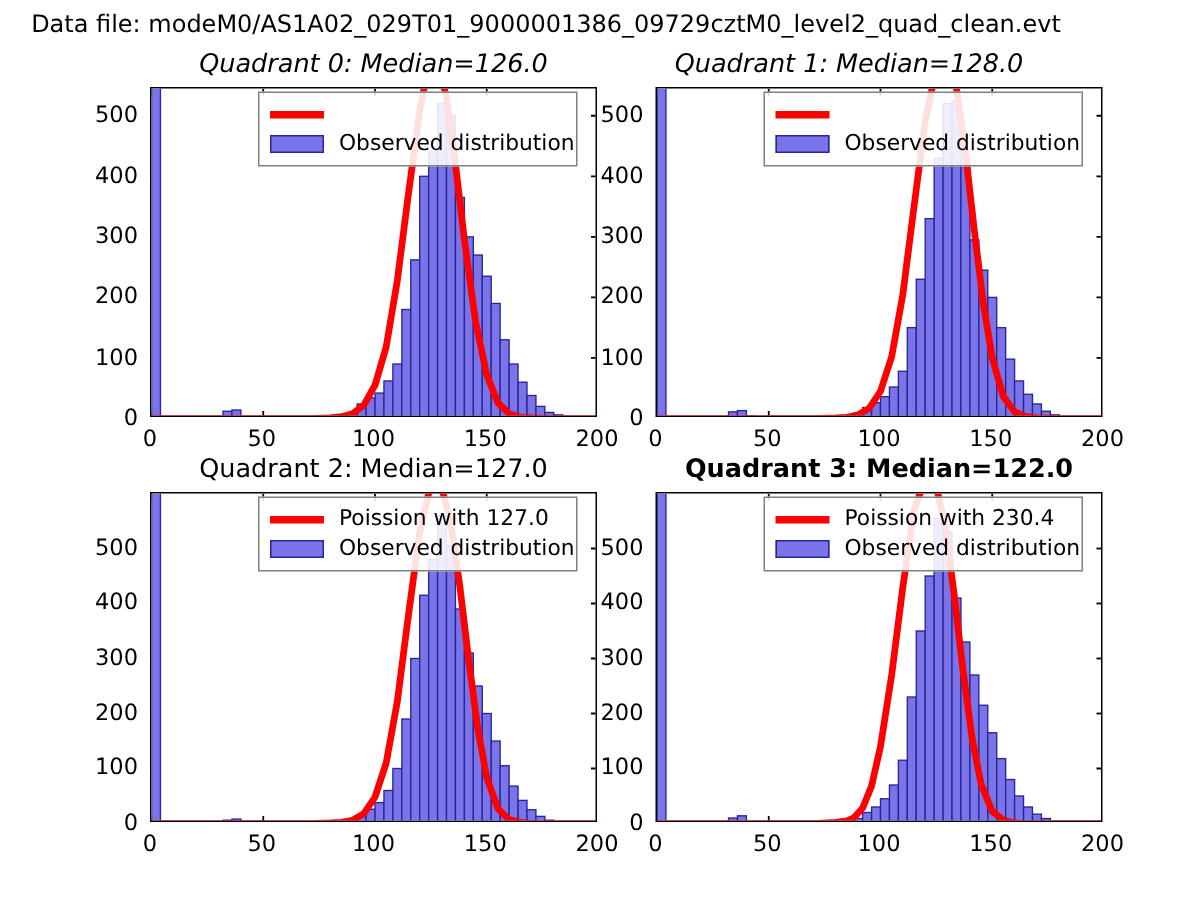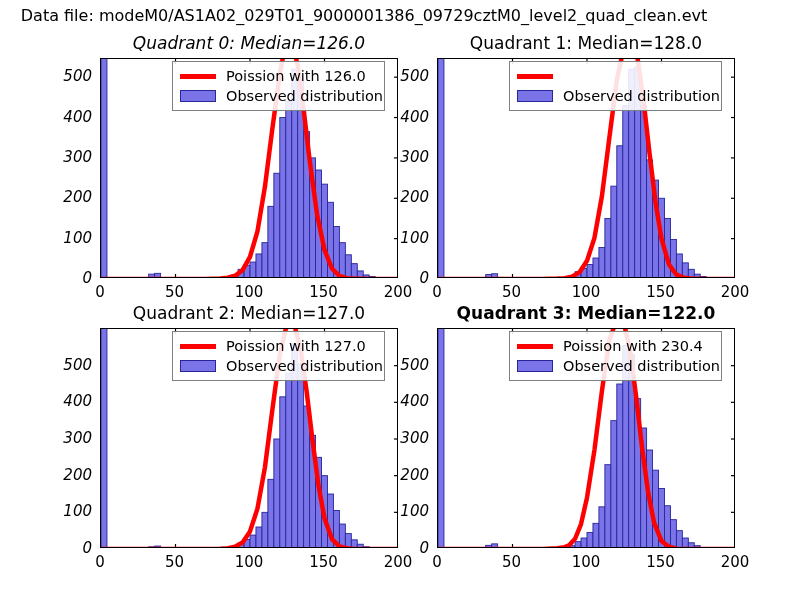--- a/index.html
+++ b/index.html
@@ -57,21 +57,20 @@
     top: 0;
   }
   .ticklabel {
     position: absolute;
     font-size: 15px;
     color: #000;
     white-space: nowrap;
   }
   .ytick-label {
     text-align: right;
-    font-style: italic;
   }
   .xtick-label {
     text-align: center;
   }
   .legend-box {
     position: absolute;
     box-sizing: border-box;
     border: 1.1px solid #808080;
     background: rgba(255,255,255,0.88);
     padding: 4px 6px 4px 6px;
@@ -194,32 +193,31 @@
         <div class="ticklabel xtick-label" style="left: 70px; width: 60px; top: 283px;">0</div>
         <div class="ticklabel xtick-label" style="left: 144.5px; width: 60px; top: 283px;">50</div>
         <div class="ticklabel xtick-label" style="left: 219px; width: 60px; top: 283px;">100</div>
         <div class="ticklabel xtick-label" style="left: 293.5px; width: 60px; top: 283px;">150</div>
         <div class="ticklabel xtick-label" style="left: 368px; width: 60px; top: 283px;">200</div>
         <div class="legend-box" style="left: 172px; top: 61px; width: 213px;">
           <div class="legend-row">
             <span class="legend-key">
               <span class="legend-key-line" style="background: rgb(255, 0, 0);"></span>
             </span>
-            <span class="legend-text">Poission with 126.0</span>
           </div>
           <div class="legend-row">
             <span class="legend-key">
               <span class="legend-key-patch" style="background: rgb(122, 116, 232); border-color: rgb(38, 38, 153);"></span>
             </span>
             <span class="legend-text">Observed distribution</span>
           </div>
         </div>
       </div>
       <div class="subplot" style="left: 0px; top: 0px; width: 800px; height: 600px;">
-        <div class="sp-title" style="left: 377px; width: 418px; top: 33px;">Quadrant 1: Median=128.0</div>
+        <div class="sp-title" style="left: 357px; width: 418px; top: 33px; font-style: italic;">Quadrant 1: Median=128.0</div>
         <div class="axes-frame" style="left: 437px; top: 58px; width: 298px; height: 220px;">
           <svg class="plotsvg" width="298" height="220">
             <g>
               <line x1="0" y1="220" x2="0" y2="215" stroke="#000000" stroke-width="1.2"></line>
               <line x1="0" y1="0" x2="0" y2="5" stroke="#000000" stroke-width="1.2"></line>
               <line x1="74.5" y1="220" x2="74.5" y2="215" stroke="#000000" stroke-width="1.2"></line>
               <line x1="74.5" y1="0" x2="74.5" y2="5" stroke="#000000" stroke-width="1.2"></line>
               <line x1="149" y1="220" x2="149" y2="215" stroke="#000000" stroke-width="1.2"></line>
               <line x1="149" y1="0" x2="149" y2="5" stroke="#000000" stroke-width="1.2"></line>
               <line x1="223.5" y1="220" x2="223.5" y2="215" stroke="#000000" stroke-width="1.2"></line>

